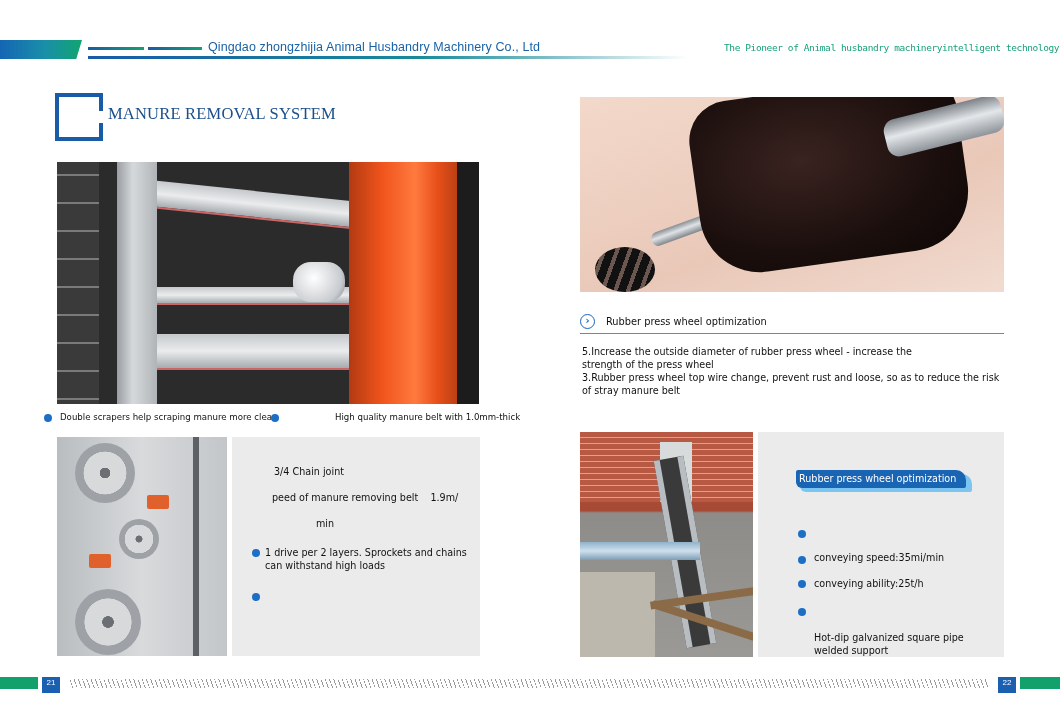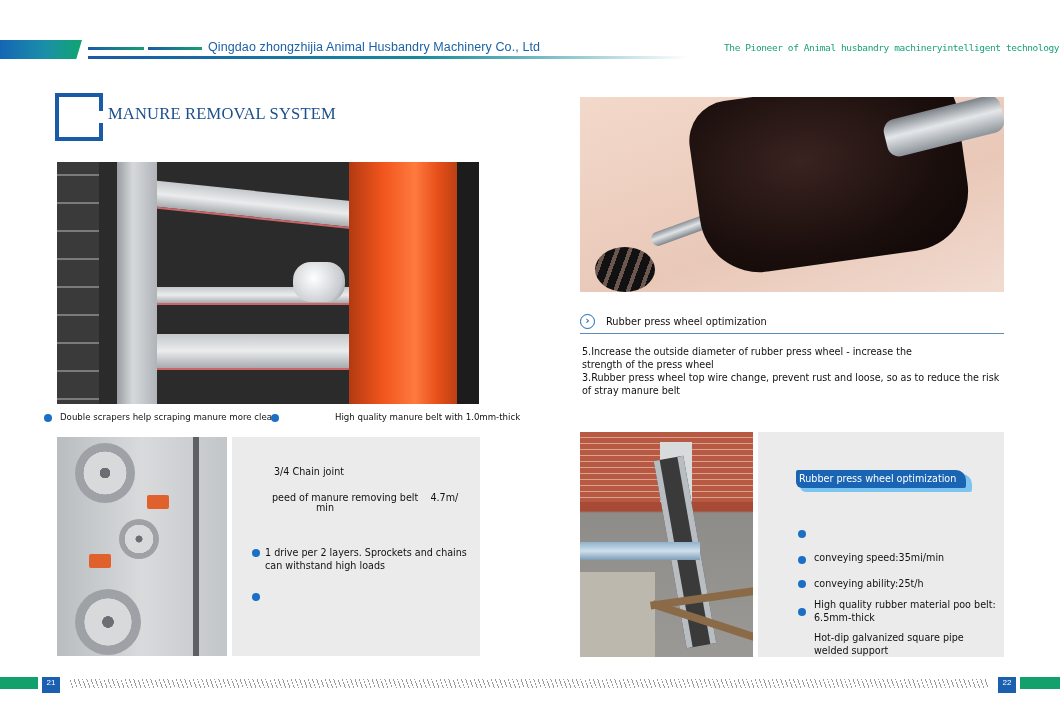--- a/index.html
+++ b/index.html
@@ -91,21 +91,21 @@
   .cap1 { left: 60px; }
   .cap2 { left: 301px; padding-left: 34px; }
 
   
   .panel { position: absolute; background: #ebebeb; }
   .panel-left { left: 232px; top: 437px; width: 248px; height: 219px; }
   .panel-right { left: 758px; top: 432px; width: 246px; height: 225px; }
   .ptext { position: absolute; font-size: 9.6px; color: #111; line-height: 13px; }
   .pl-1 { left: 42px; top: 28px; }
   .pl-2 { left: 40px; top: 54px; }
-  .pl-3 { left: 40px; top: 64px; padding-left: 44px; }
+  .pl-3 { left: 40px; top: 80px; padding-left: 44px; }
   .pl-b1-dot { position:absolute; left: 20px; top: 112px; }
   .pl-b1 { left: 33px; top: 109px; width: 210px; }
   .pl-b2-dot { position:absolute; left: 20px; top: 156px; }
   .pl-b2 { left: 35px; top: 153px; width: 210px; }
 
   .tag { position: absolute; left: 38px; top: 38px; }
   .tag .shadow { position:absolute; left:4px; top:4px; width:172px; height:18px; background:#7cc5f0; border-radius: 2px 10px 2px 6px; }
   .tag .face { position:relative; display:block; width:170px; height:18px; background:#1a64b4; color:#fff;
     font-size: 9.6px; line-height: 18px; padding-left: 3px; border-radius: 2px 10px 2px 6px; white-space: nowrap; }
 
@@ -168,21 +168,21 @@
   <div class="gear g1"></div>
   <div class="gear g2"></div>
   <div class="gear g3"></div>
   <div class="block b1"></div>
   <div class="block b2"></div>
   <div class="rail-v"></div>
 </div>
 
 <div class="panel panel-left">
   <div class="ptext pl-1">3/4 Chain joint</div>
-  <div class="ptext pl-2" style="white-space:pre">peed of manure removing belt    4.7m/</div>
+  <div class="ptext pl-2" style="white-space:pre">peed of manure removing belt    1.9m/</div>
   <div class="ptext pl-3">min</div>
   <span class="dot pl-b1-dot"></span>
   <div class="ptext pl-b1">1 drive per 2 layers. Sprockets and chains can withstand high loads</div>
   <span class="dot pl-b2-dot"></span>
 </div>
 
 <div class="photo photo-wheel">
   <div class="washer"></div>
   <div class="shaft2"></div>
   <div class="roller"></div>
@@ -212,21 +212,20 @@
 <div class="panel panel-right">
   <div class="tag">
     <span class="shadow"></span>
     <span class="face">Rubber press wheel optimization</span>
   </div>
   <span class="dot pr-dot pr-1-dot"></span>
   <div class="ptext pr-t pr-1">conveying speed:35mi/min</div>
   <span class="dot pr-dot pr-2-dot"></span>
   <div class="ptext pr-t pr-2">conveying ability:25t/h</div>
   <span class="dot pr-dot pr-3-dot"></span>
-  <div class="ptext pr-t pr-3">High quality rubber material poo belt: 6.5mm-thick</div>
   <span class="dot pr-dot pr-4-dot"></span>
   <div class="ptext pr-t pr-4">Hot-dip galvanized square pipe welded support</div>
 </div>
 
 <div class="ft-green-l"></div>
 <div class="ft-num ft-num-l">21</div>
 <div class="ft-hatch"></div>
 <div class="ft-num ft-num-r">22</div>
 <div class="ft-green-r"></div>
 

